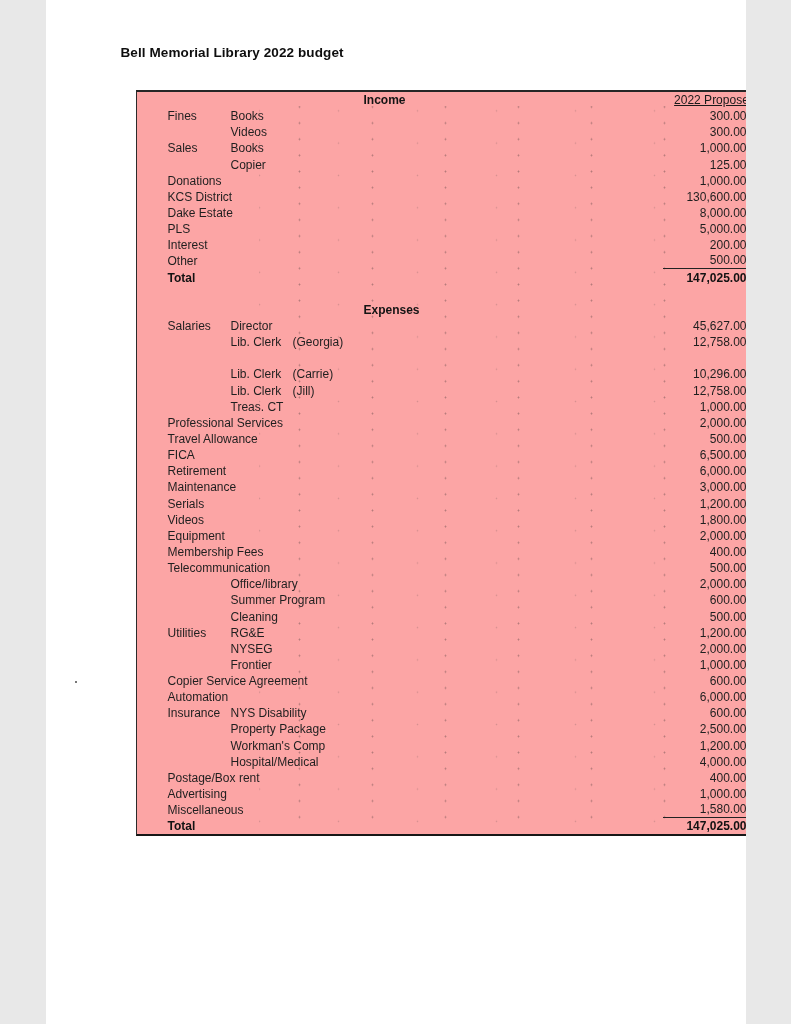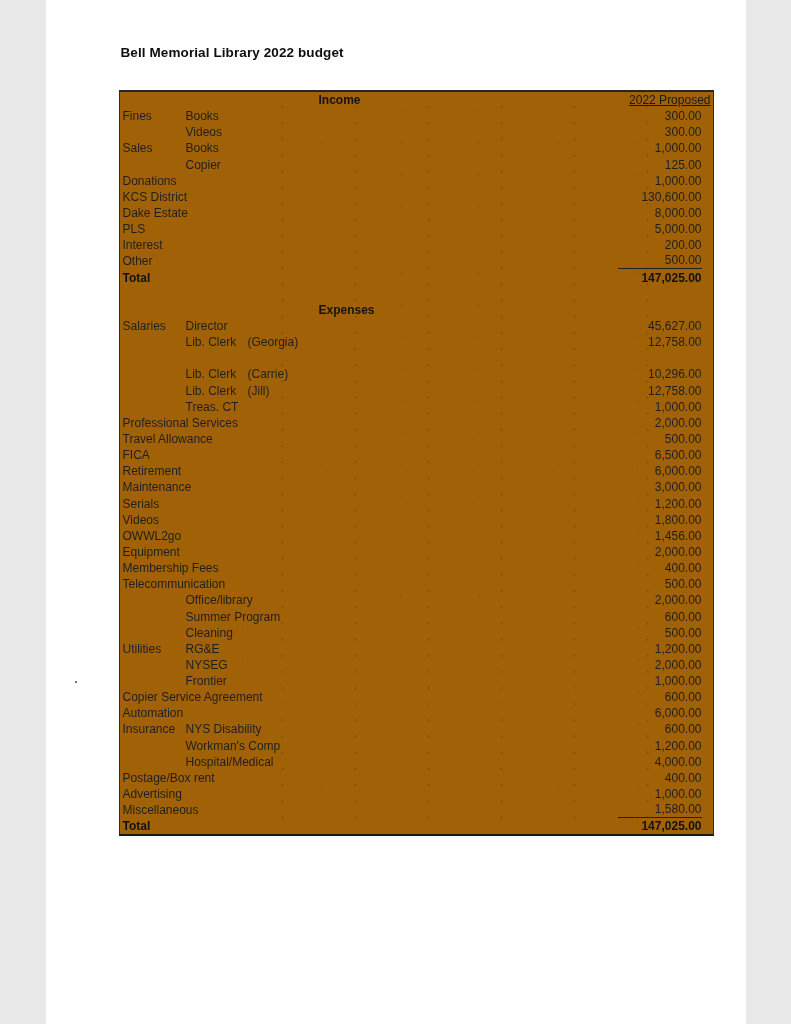--- a/index.html
+++ b/index.html
@@ -22,28 +22,29 @@
     left: 75px;
     top: 45px;
     font-size: 13.5px;
     font-weight: bold;
     color: #0e0e0e;
     letter-spacing: 0.1px;
     white-space: nowrap;
   }
   .budget-table {
     position: absolute;
-    left: 73px;
+    left: 90px;
     top: 90px;
     width: 593px;
     border-left: 1.2px solid #2b2b2b;
     border-right: 1.2px solid #2b2b2b;
     border-top: 2px solid #262626;
     border-bottom: 2.6px solid #171717;
-    background: #a16207;
+    background: #fca5a5;
+    padding-left: 28px;
   }
   
   .budget-table::after {
     content: "";
     position: absolute;
     top: 14px;
     bottom: 10px;
     left: 122px;
     width: 462px;
     background-image:
@@ -206,24 +207,20 @@
         </div>
         <div class="row">
           <span class="cat">Serials</span>
           <span class="amt">1,200.00</span>
         </div>
         <div class="row">
           <span class="cat">Videos</span>
           <span class="amt">1,800.00</span>
         </div>
         <div class="row">
-          <span class="cat">OWWL2go</span>
-          <span class="amt">1,456.00</span>
-        </div>
-        <div class="row">
           <span class="cat">Equipment</span>
           <span class="amt">2,000.00</span>
         </div>
         <div class="row">
           <span class="cat">Membership Fees</span>
           <span class="amt">400.00</span>
         </div>
         <div class="row">
           <span class="cat">Telecommunication</span>
           <span class="amt">500.00</span>
@@ -258,20 +255,24 @@
           <span class="amt">600.00</span>
         </div>
         <div class="row">
           <span class="cat">Automation</span>
           <span class="amt">6,000.00</span>
         </div>
         <div class="row">
           <span class="cat">Insurance</span>
           <span class="sub">NYS Disability</span>
           <span class="amt">600.00</span>
+        </div>
+        <div class="row">
+          <span class="sub">Property Package</span>
+          <span class="amt">2,500.00</span>
         </div>
         <div class="row">
           <span class="sub">Workman's Comp</span>
           <span class="amt">1,200.00</span>
         </div>
         <div class="row">
           <span class="sub">Hospital/Medical</span>
           <span class="amt">4,000.00</span>
         </div>
         <div class="row">

